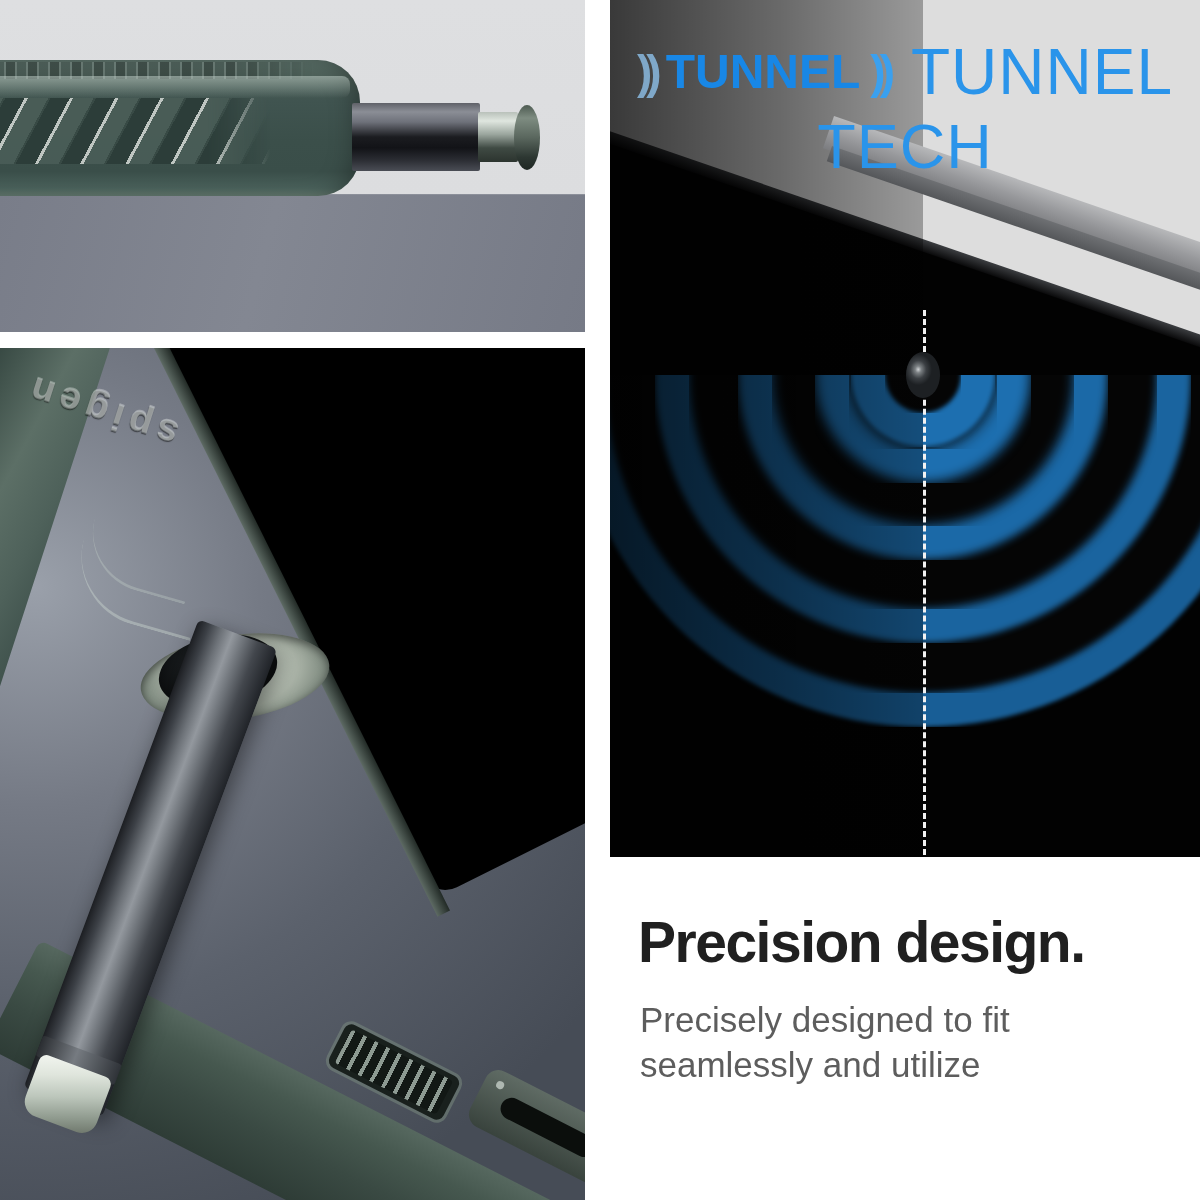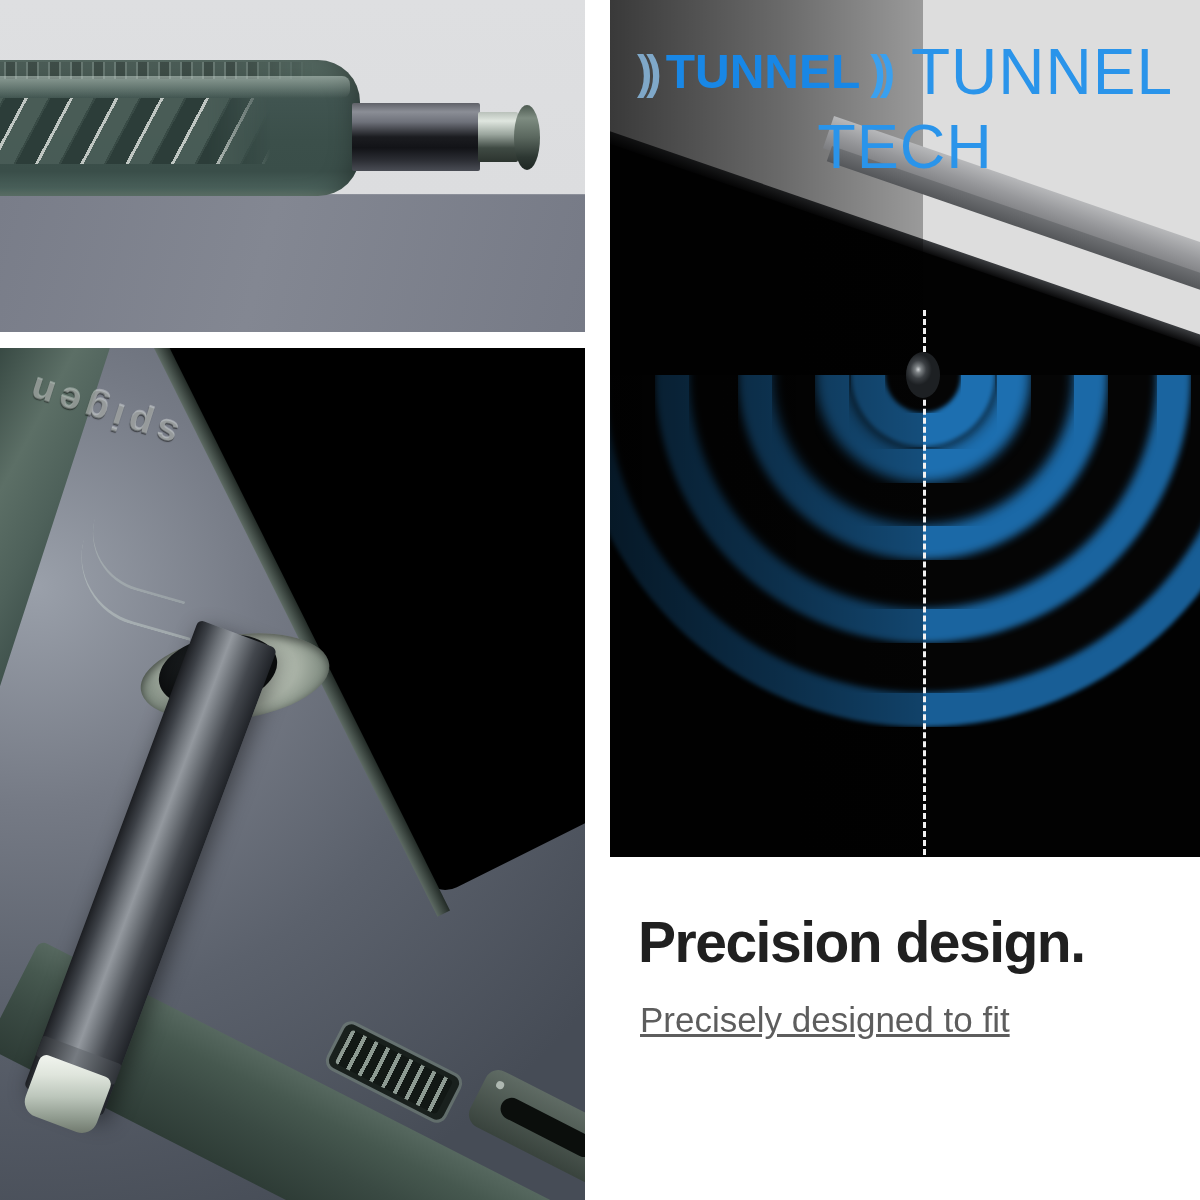--- a/index.html
+++ b/index.html
@@ -352,21 +352,21 @@
     letter-spacing: -1.5px;
     white-space: nowrap;
   }
   #copy-body {
     position: absolute; left: 30px; top: 140px;
     font-size: 35px;
     font-weight: 400;
     color: #5d5d5d;
     line-height: 45px;
   }
-  #copy-body div { white-space: nowrap; text-decoration: underline; }
+  #copy-body div { white-space: nowrap; }
 </style>
 </head>
 <body>
 
 <div id="stage">
 
   <div class="panel" id="panel-topleft">
     <div id="tl-bg-lower"></div>
 
     <div id="tl-case">
@@ -444,16 +444,17 @@
         <span id="tunnel-word">TUNNEL</span>
       </div>
       <div id="tech-word">TECH</div>
     </div>
   </div>
 
   <div class="panel" id="panel-copy">
     <div id="copy-heading">Precision design.</div>
     <div id="copy-body">
       <div>Precisely designed to fit</div>
+      <div>seamlessly and utilize</div>
     </div>
   </div>
 
 </div>
 
 </body></html>

